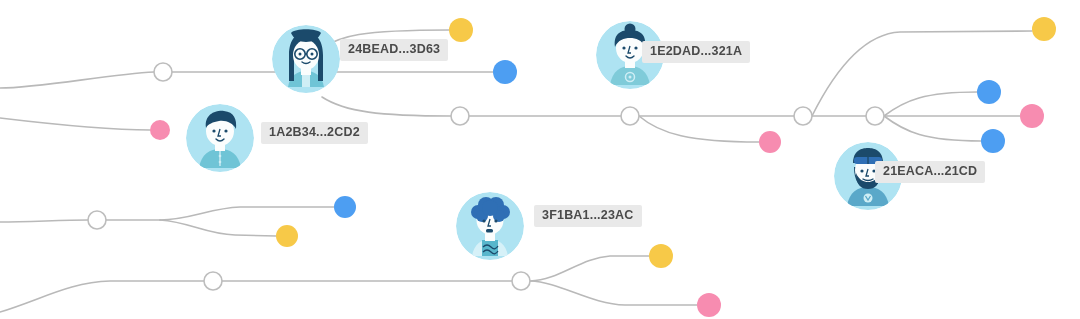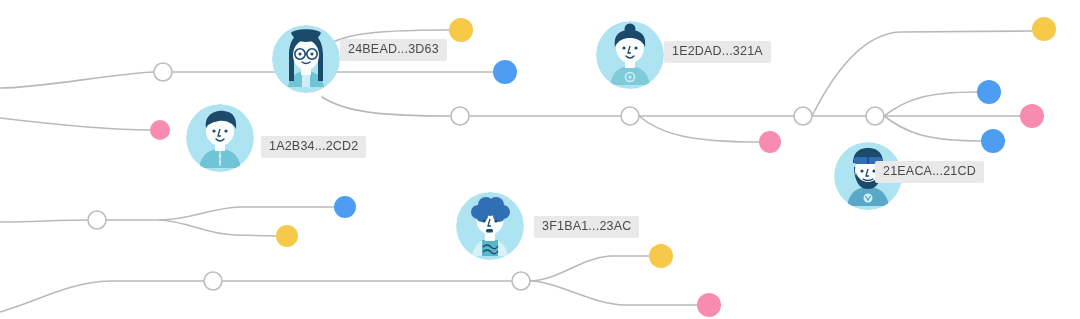--- a/index.html
+++ b/index.html
@@ -10,20 +10,21 @@
   }
   body {
     font-family: "Liberation Sans", sans-serif;
   }
   #stage {
     position: relative;
     width: 1080px;
     height: 319px;
     background: #ffffff;
     overflow: hidden;
+    font-weight: bold;
   }
   #graph-svg {
     position: absolute;
     left: 0;
     top: 0;
     width: 1080px;
     height: 319px;
   }
   .edge {
     fill: none;
@@ -204,19 +205,19 @@
           <circle cx="40" cy="29" r="1.6" fill="#1b4a6b"></circle>
     <path d="M34 27 l-2 7 h3" stroke="#1b4a6b" stroke-width="1.3" fill="none"></path>
     <path d="M29 37 q5 3 10 0" stroke="#1b4a6b" stroke-width="1.4" fill="none" stroke-linecap="round"></path>
     <circle cx="34" cy="56" r="4.5" fill="#cfeef5"></circle>
     <path d="M31.5 54 l2.5 4 l2.5 -4" stroke="#5aa8c9" stroke-width="1.3" fill="none"></path>
     </svg>
       </div>
     </div>
   <div id="labels-layer">
       <div class="addr-chip" style="left: 340px; top: 39px;">24BEAD...3D63</div>
-      <div class="addr-chip" style="left: 261px; top: 136px;">1A2B34...2CD2</div>
-      <div class="addr-chip" style="left: 664px; top: 41px;">1E2DAD...321A</div>
+      <div class="addr-chip" style="left: 261px; top: 122px;">1A2B34...2CD2</div>
+      <div class="addr-chip" style="left: 642px; top: 41px;">1E2DAD...321A</div>
       <div class="addr-chip" style="left: 875px; top: 161px;">21EACA...21CD</div>
-      <div class="addr-chip" style="left: 534px; top: 216px;">3F1BA1...23AC</div>
+      <div class="addr-chip" style="left: 534px; top: 205px;">3F1BA1...23AC</div>
     </div>
 
 </div>
 
 </body></html>

